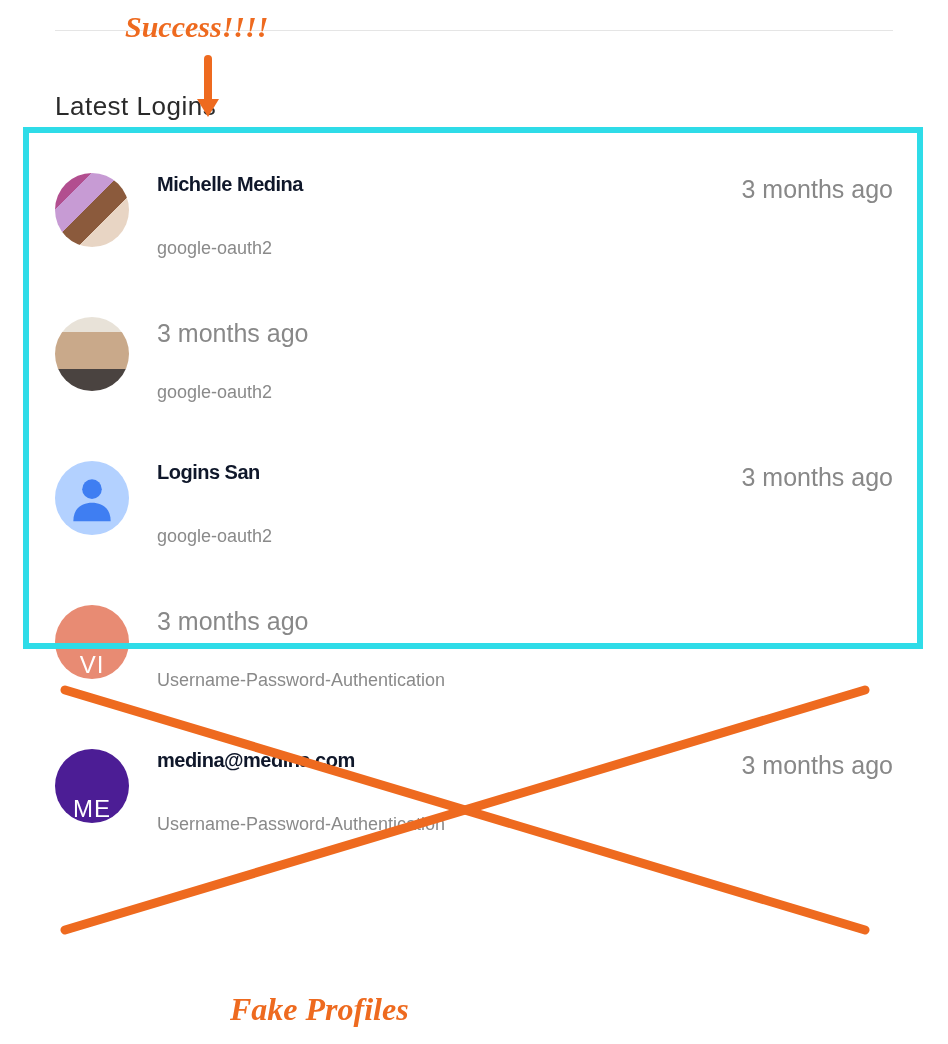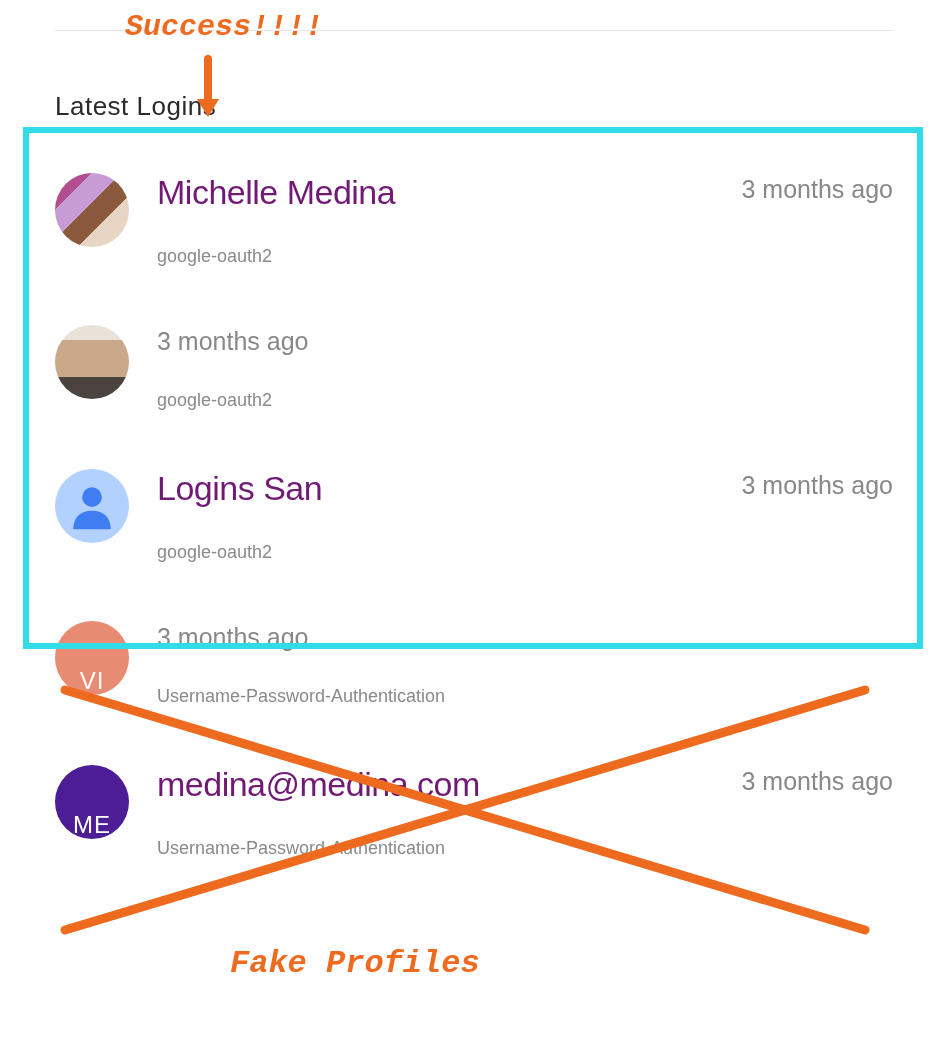--- a/index.html
+++ b/index.html
@@ -78,23 +78,23 @@
     flex: 1 1 auto;
     display:flex;
     flex-direction:column;
   }
   .login-top {
     display:flex;
     justify-content:space-between;
     align-items:flex-start;
   }
   .login-name {
-    font-size: 34px;
-    color:#701a75;
-    font-weight:400;
+    font-size: 20px;
+    color:#0f172a;
+    font-weight:700;
     letter-spacing:-0.5px;
   }
   .login-time {
     font-size: 25px;
     color:#888;
     font-weight:400;
     padding-top:2px;
   }
   .login-provider {
     font-size: 18px;
@@ -105,21 +105,21 @@
   .highlight-box {
     position:absolute;
     border:6px solid #2fdce8;
     pointer-events:none;
   }
   .annotation {
     position:absolute;
     color:#ee6a1f;
     font-weight:700;
     font-style:italic;
-    font-family: Liberation Mono, monospace;
+    font-family: Liberation Serif, serif;
     text-shadow: 0 0 1px #fff, 0 0 2px #fff;
     pointer-events:none;
   }
   .arrow {
     position:absolute;
     pointer-events:none;
   }
   .cross {
     position:absolute;
     pointer-events:none;
@@ -208,13 +208,13 @@
 <svg class="arrow" style="left:193px; top:55px; width:30px; height:64px;" viewBox="0 0 30 64">
   <line x1="15" y1="4" x2="15" y2="48" stroke="#ee6a1f" stroke-width="8" stroke-linecap="round"></line>
   <polygon points="15,62 4,44 26,44" fill="#ee6a1f"></polygon>
 </svg>
 
 <svg class="cross" style="left:60px; top:675px; width:810px; height:265px;" viewBox="0 0 810 265" preserveAspectRatio="none">
   <line x1="5" y1="15" x2="805" y2="255" stroke="#ee6a1f" stroke-width="9" stroke-linecap="round"></line>
   <line x1="805" y1="15" x2="5" y2="255" stroke="#ee6a1f" stroke-width="9" stroke-linecap="round"></line>
 </svg>
 
-<div class="annotation" style="left:230px; top:945px; font-size:32px;">Fake Profiles</div>
+<div class="annotation" style="left:230px; top:991px; font-size:32px;">Fake Profiles</div>
 
 </body></html>

